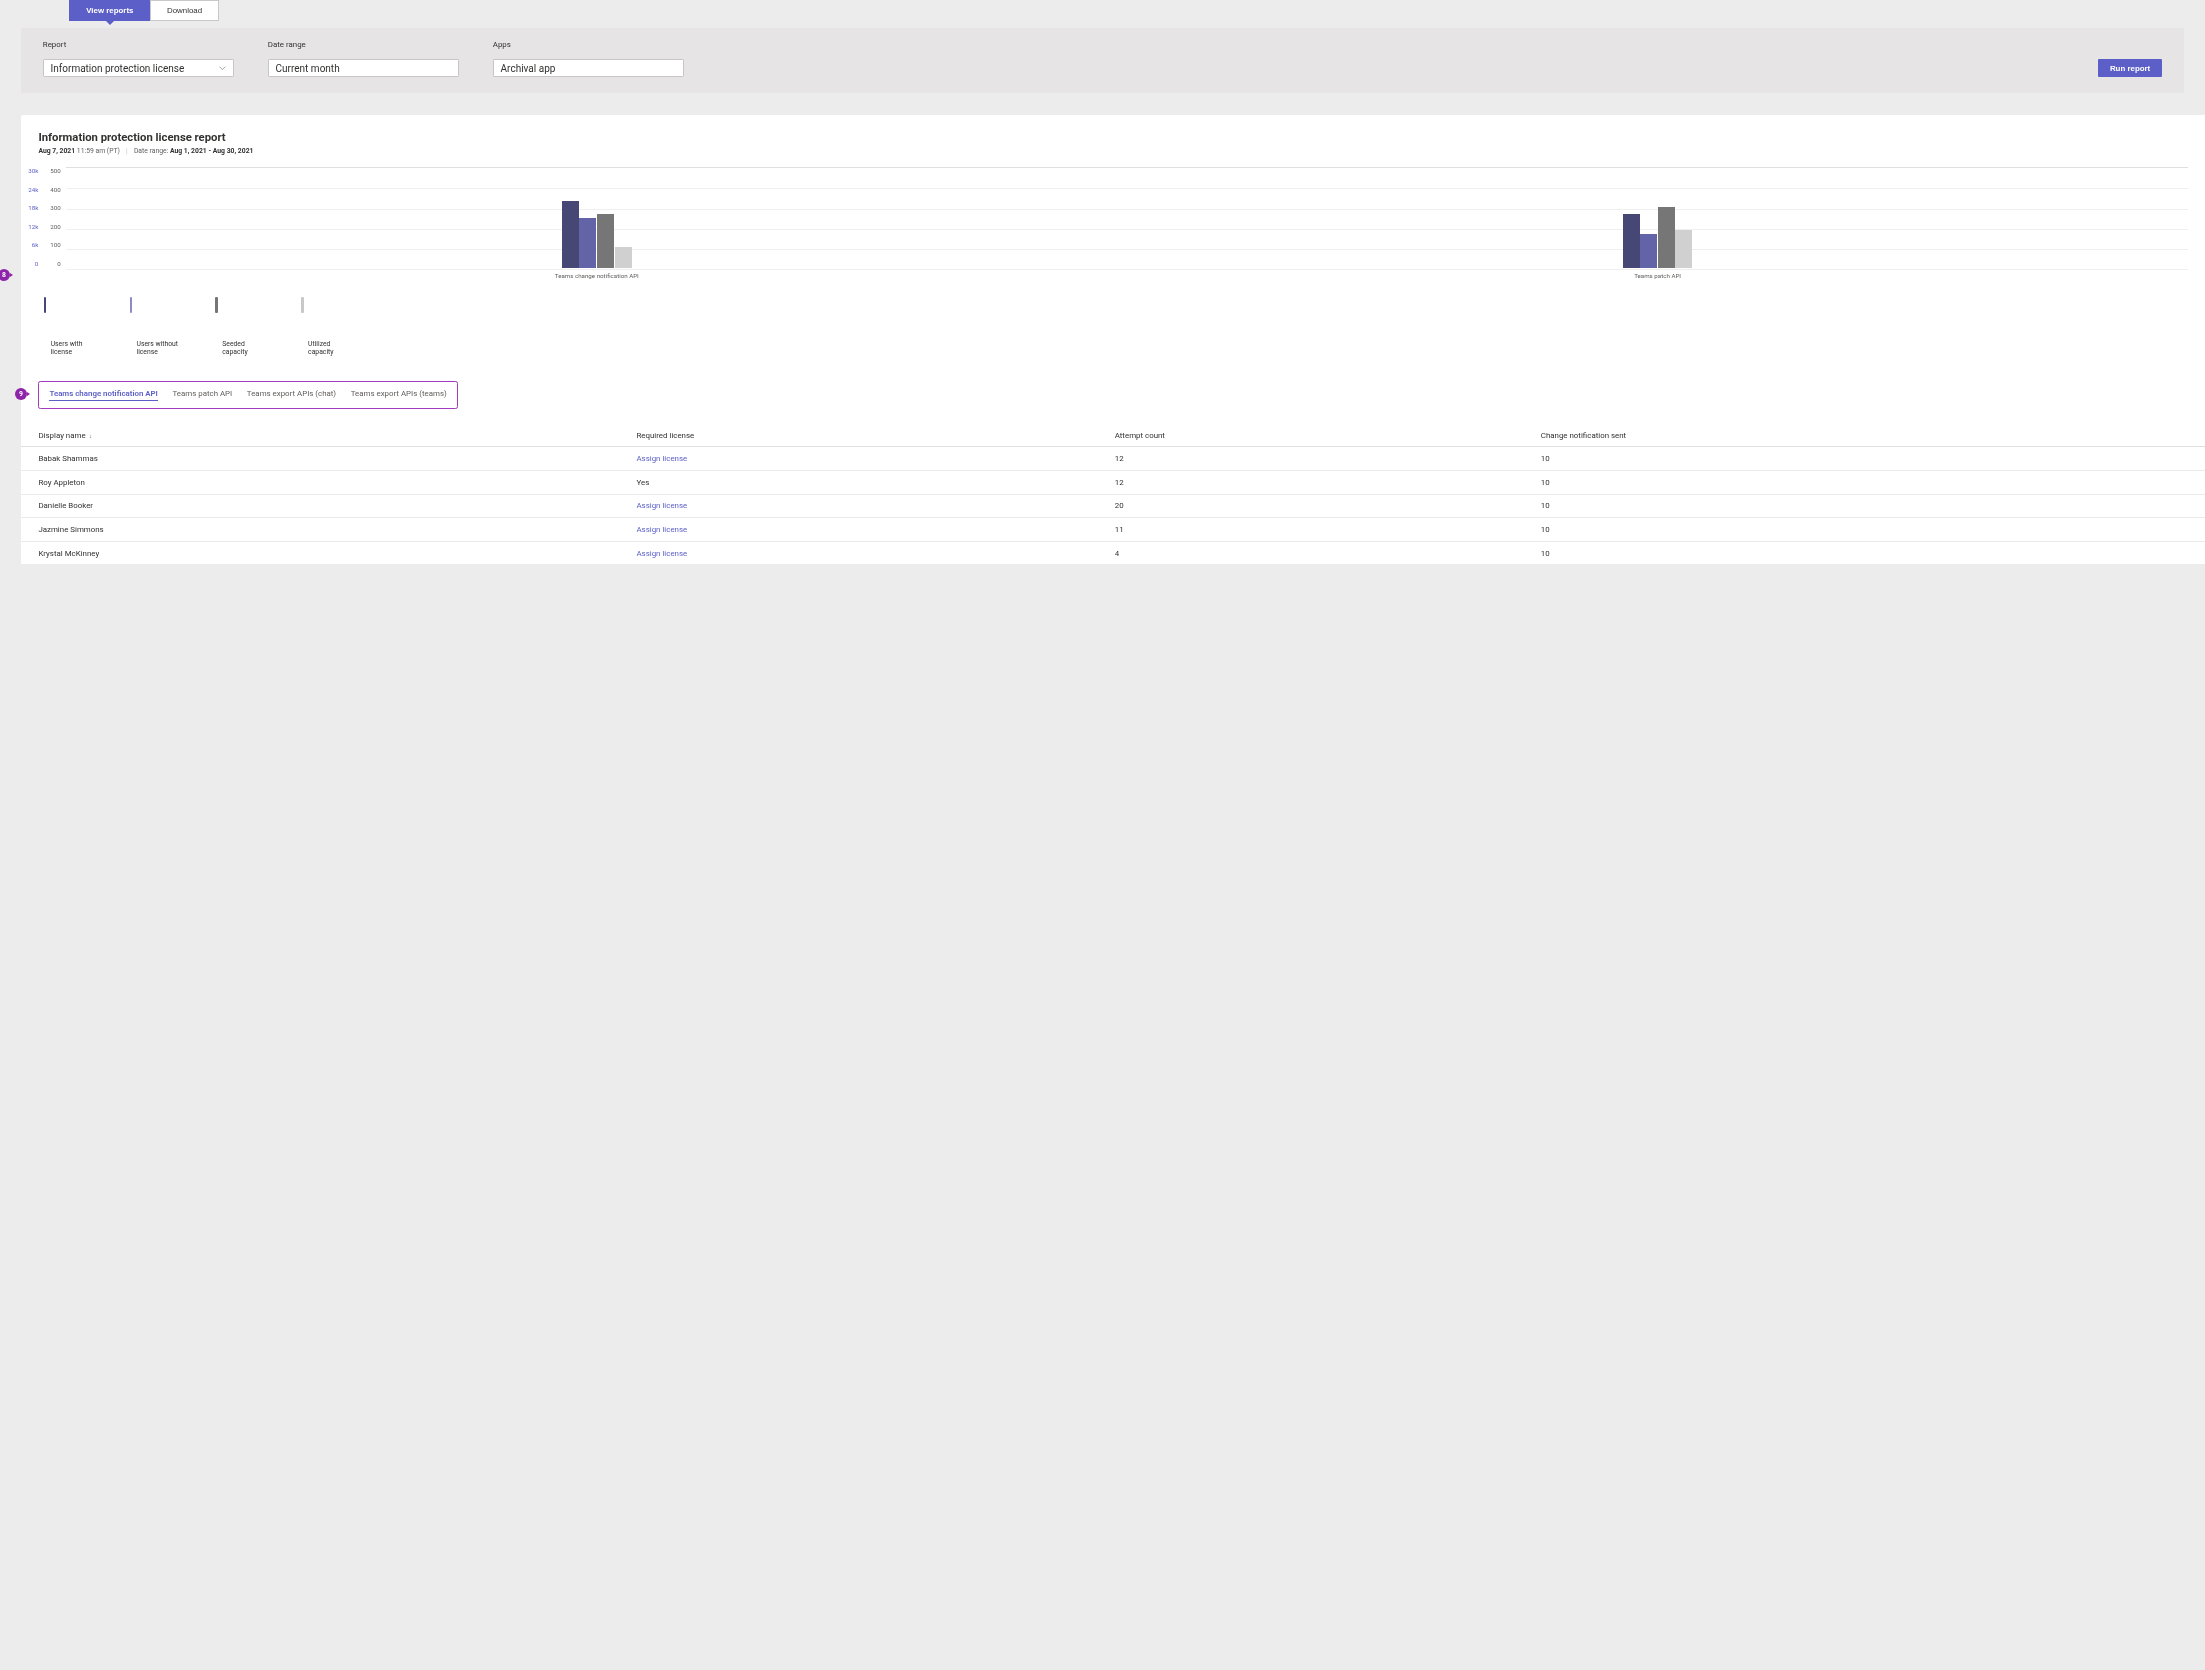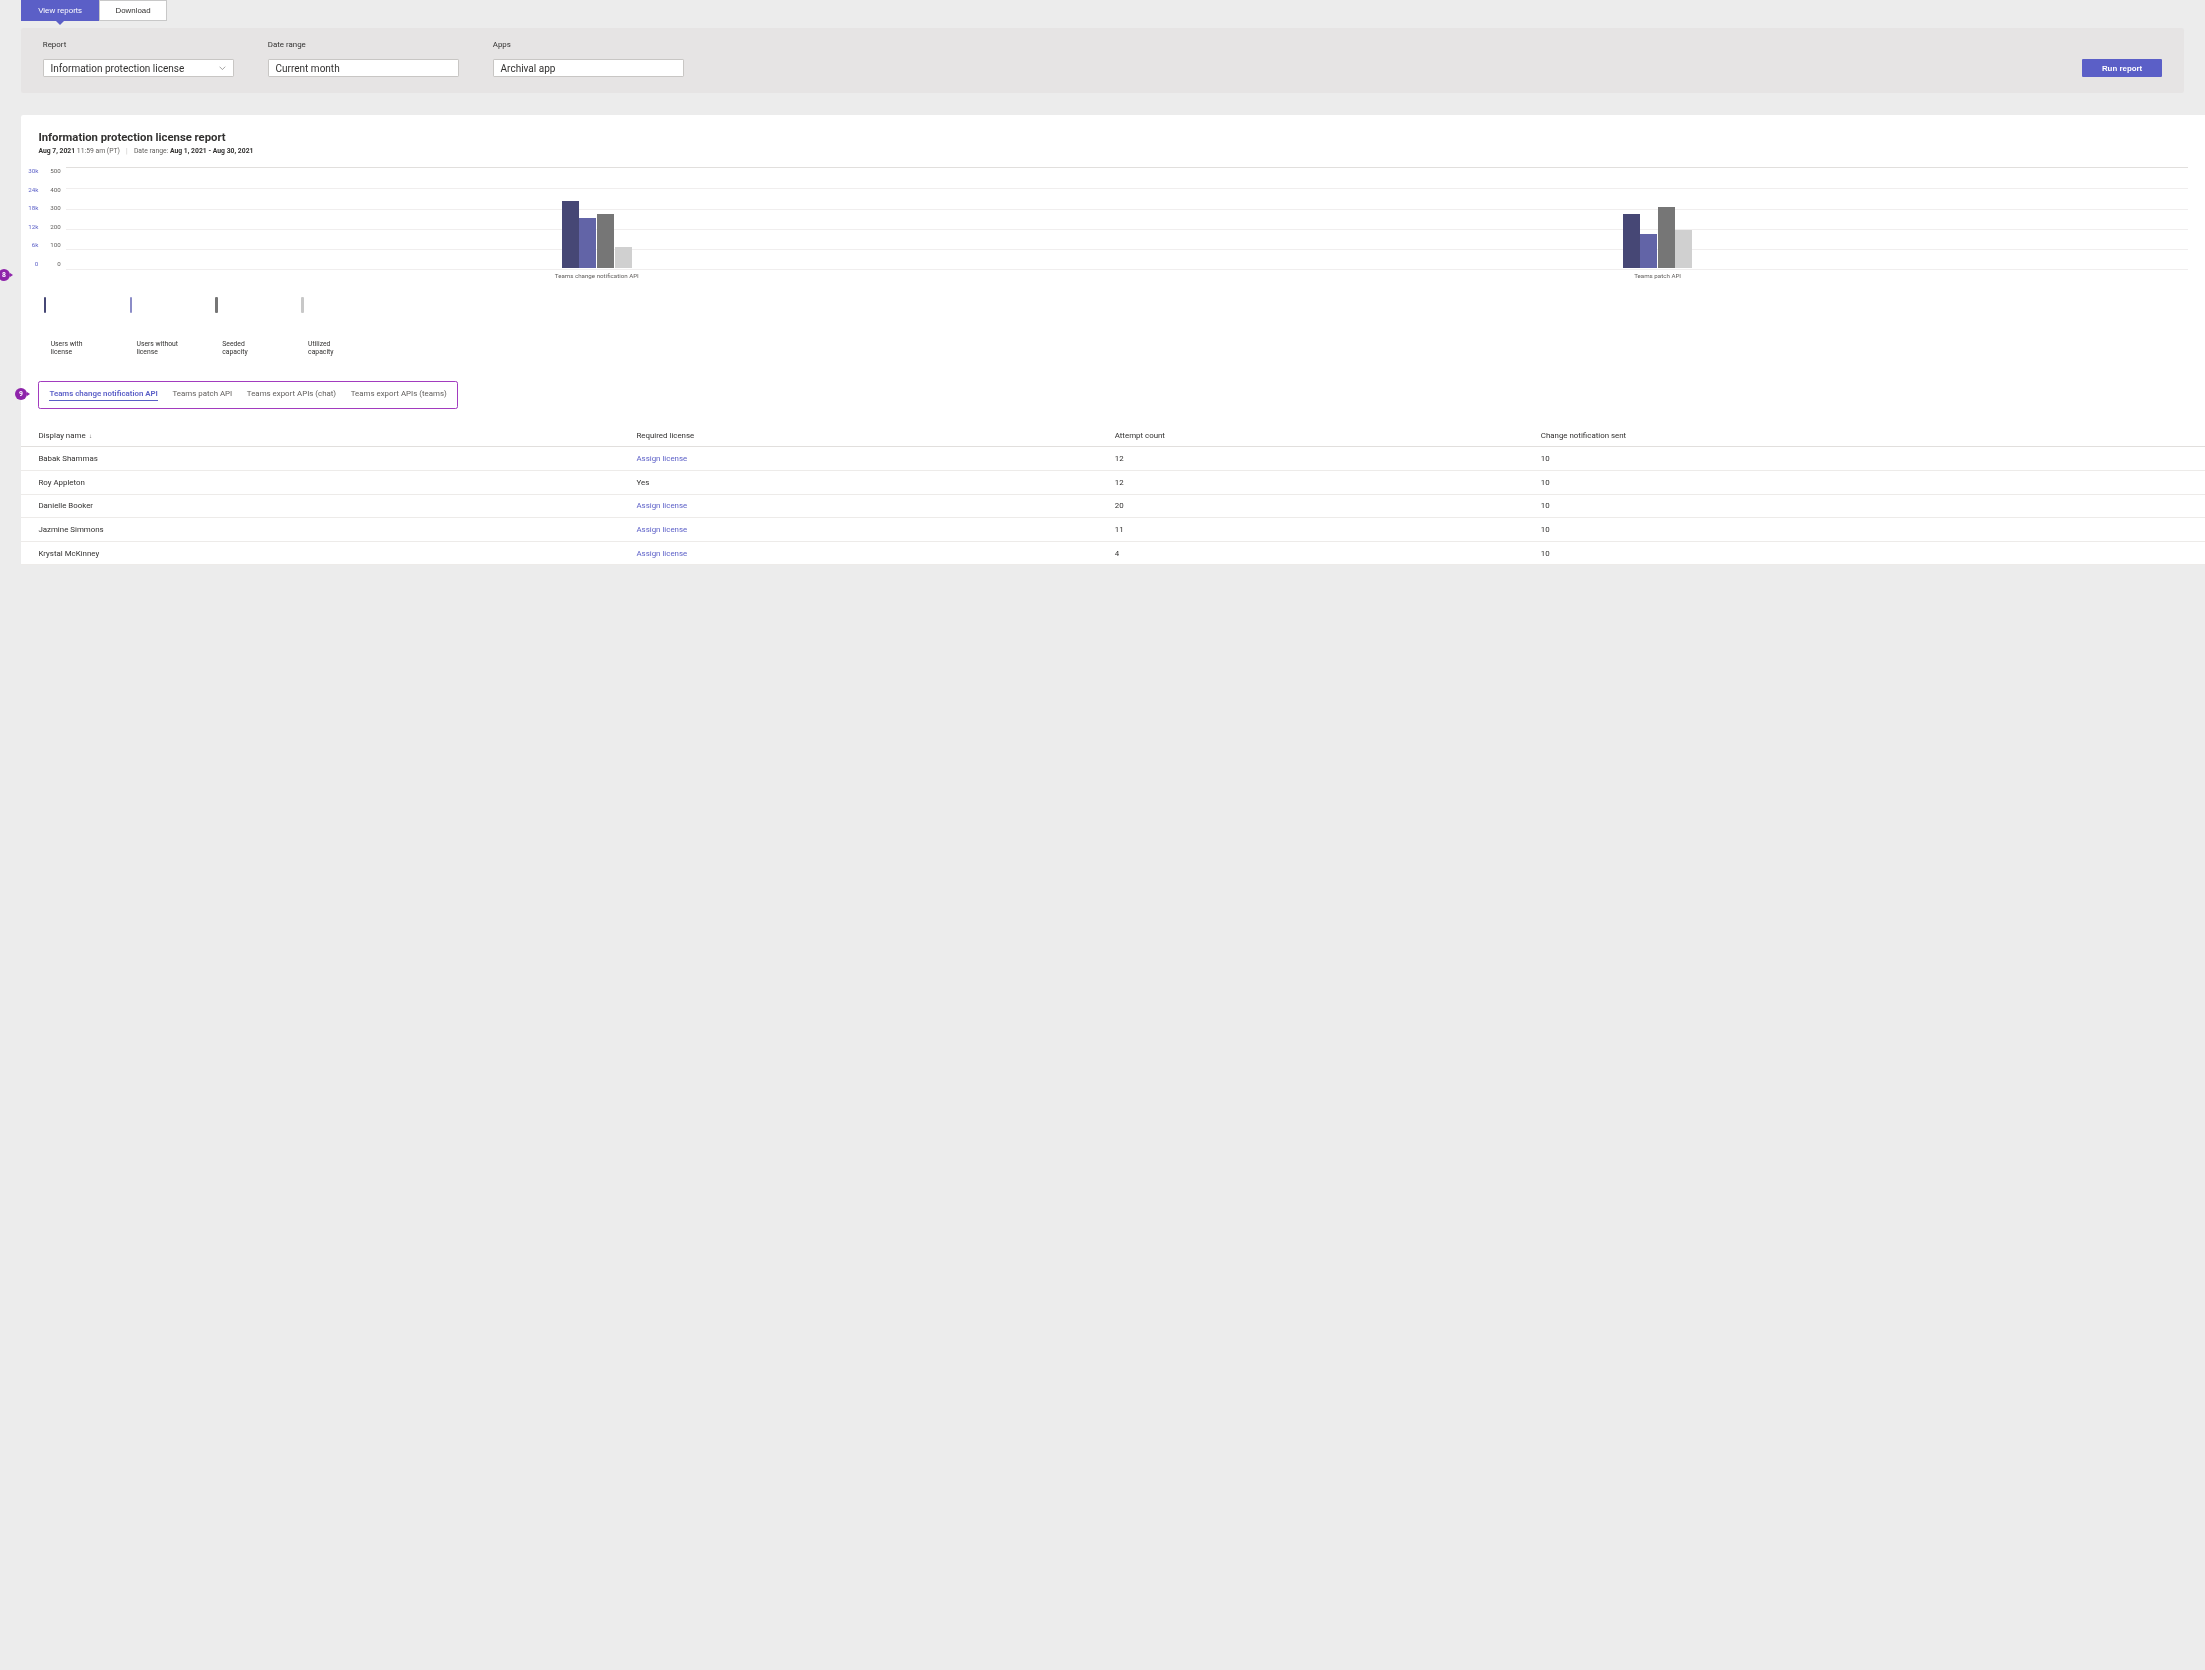--- a/index.html
+++ b/index.html
@@ -21,21 +21,22 @@
     color:#323130;
     border:0.6px solid #c8c8c8;
     font-size:7.9px;
     cursor:pointer;
     position:relative;
   }
   .top-tab.active {
     background:#5b5fc7;
     color:#fff;
     border-color:#5b5fc7;
-    font-weight:400;
+    font-weight:700;
+    margin-left:48px;
   }
   .top-tab.active::after{
     content:"";
     position:absolute;
     bottom:-4.5px; left:50%;
     transform:translateX(-50%);
     border-left:4.5px solid transparent;
     border-right:4.5px solid transparent;
     border-top:4.5px solid #5b5fc7;
   }
@@ -54,21 +55,21 @@
   .filter-label { font-size:7.9px; color:#323130; }
   .filter-input {
     display:flex; align-items:center; justify-content:space-between;
     background:#fff; border:0.6px solid #c8c6c4;
     padding:3.9px 6.8px; font-size:10px; color:#323130;
     cursor:pointer; border-radius:1.1px; height:18px;
   }
   .chev { width:6.8px; height:6.8px; }
   .run-btn {
     background:#5b5fc7; color:#fff; border:none;
-    padding:5px 20px; font-size:7.9px; font-weight:600;
+    padding:5px 12px; font-size:7.9px; font-weight:600;
     border-radius:1.1px; cursor:pointer; height:18px;
     margin-left:auto;
   }
 
   
   .report {
     margin:22.5px 0 0 21.4px;
     background:#fff;
     border-radius:2.3px 0 0 0;
     padding:15.8px 0 0 0;

